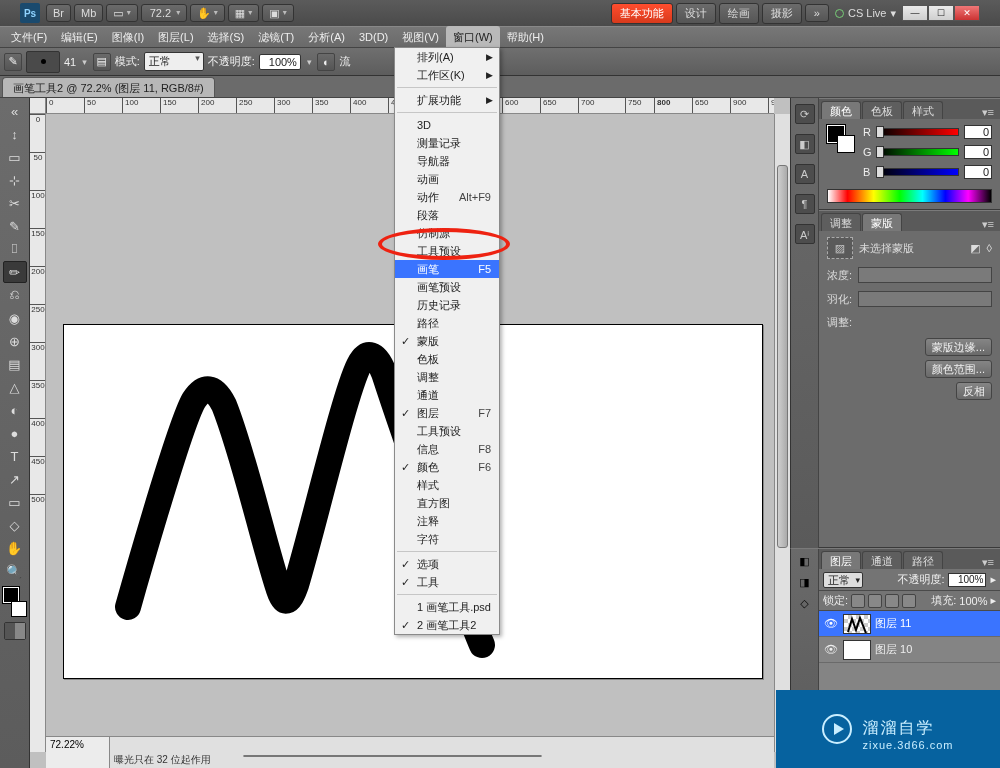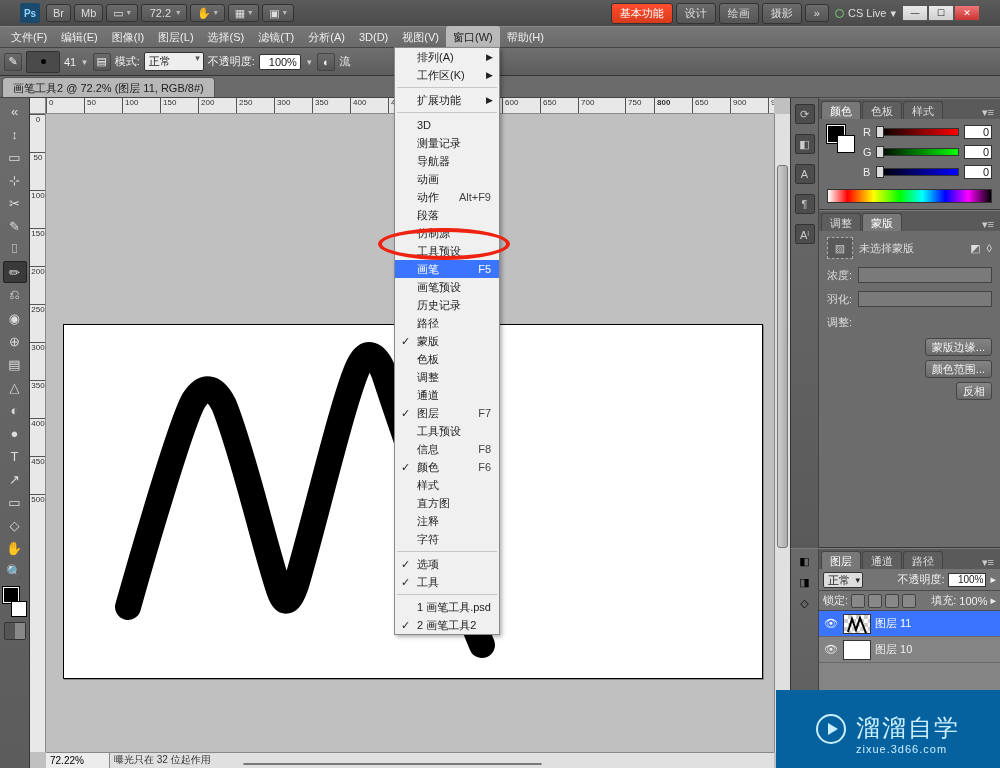--- a/index.html
+++ b/index.html
@@ -44,21 +44,21 @@
 .workspace{ position:absolute; top:98px; left:30px; right:210px; bottom:0; background:#c0c0c0; overflow:hidden;}
 .ruler-h{ position:absolute; top:0; left:16px; right:16px; height:16px; background:#e8e8e8; border-bottom:1px solid #888; overflow:hidden;}
 .ruler-v{ position:absolute; top:16px; left:0; width:16px; bottom:16px; background:#e8e8e8; border-right:1px solid #888; overflow:hidden;}
 .ruler-c{ position:absolute; top:0; left:0; width:16px; height:16px; background:#e8e8e8; border-right:1px solid #888; border-bottom:1px solid #888;}
 .ruler-h .tick{ position:absolute; top:0; height:16px; border-left:1px solid #555; font-size:8px; color:#333; padding-left:2px; line-height:10px;}
 .ruler-v .tickv{ position:absolute; left:0; width:16px; border-top:1px solid #555; font-size:8px; color:#333; padding-top:1px; text-align:center; line-height:8px;}
 .canvas-area{ position:absolute; top:16px; left:16px; right:16px; bottom:16px; overflow:hidden; display:flex; align-items:center; justify-content:flex-start;}
 .canvas{ margin-left:17px; margin-top:136px; width:700px; height:355px; background:#fff; border:1px solid #000; box-shadow:1px 1px 0 #888; position:relative;}
 .canvas svg{ position:absolute; top:0; left:0;}
 
-.scrollbar-h{ position:absolute; bottom:0; left:16px; right:16px; height:16px; background:#e0e0e0; border-top:1px solid #888; display:flex; align-items:center;}
+.scrollbar-h{ position:absolute; bottom:0; left:16px; right:16px; height:32px; background:#e0e0e0; border-top:1px solid #888; display:flex; align-items:center;}
 .scrollbar-h .zoom-readout{ width:64px; padding-left:4px; border-right:1px solid #888; background:#ececec; height:100%; line-height:16px; font-size:10px;}
 .scrollbar-h .track{ flex:1; position:relative;}
 .scrollbar-h .thumb-h{ position:absolute; top:2px; bottom:2px; left:20%; width:45%; background:linear-gradient(#cfcfcf,#aaa); border:1px solid #777; border-radius:3px;}
 .scrollbar-v{ position:absolute; top:16px; right:0; width:16px; bottom:16px; background:#e0e0e0; border-left:1px solid #888;}
 .scrollbar-v .thumb-v{ position:absolute; left:2px; right:2px; top:8%; height:60%; background:linear-gradient(90deg,#cfcfcf,#aaa); border:1px solid #777; border-radius:3px;}
 .status-hint{ position:absolute; bottom:0; left:84px; height:16px; line-height:16px; font-size:10px; color:#333;}
 
 
 .toolbox{ position:absolute; top:98px; left:0; width:30px; bottom:0; background:linear-gradient(#6c6c6c,#5c5c5c); border-right:1px solid #333; display:flex; flex-direction:column; align-items:center; padding-top:2px; gap:1px;}
 .toolbox .t{ width:24px; height:22px; display:flex; align-items:center; justify-content:center; color:#ddd; border:1px solid transparent; border-radius:2px; font-size:13px; position:relative; cursor:pointer;}
@@ -134,21 +134,21 @@
 .dropdown hr{ border:none; border-top:1px solid #c6c6c6; margin:3px 2px;}
 
 
 .callout{ position:absolute; z-index:60; border:4px solid #e21; border-radius:50%; width:132px; height:32px; top:228px; left:378px; pointer-events:none;}
 
 
 .watermark{ position:absolute; right:0; bottom:0; width:224px; height:78px; background:#06629f; color:#c9eeff; display:flex; align-items:center; justify-content:center; gap:10px; z-index:100;}
 .watermark .play{ width:30px; height:30px; border:2px solid #c9eeff; border-radius:50%; display:flex; align-items:center; justify-content:center;}
 .watermark .play div{ width:0; height:0; border-left:10px solid #c9eeff; border-top:6px solid transparent; border-bottom:6px solid transparent; margin-left:3px;}
 .watermark .txt{ display:flex; flex-direction:column; line-height:1;}
-.watermark .big{ font-size:24px; letter-spacing:2px;margin-top:12px;}
+.watermark .big{ font-size:16px; letter-spacing:2px;margin-top:12px;}
 .watermark .small{ font-size:11px; letter-spacing:1px; margin-top:4px;}
 </style>
 </head>
 <body>
 
 <div class="titlebar">
   <div class="ps-logo">Ps</div>
   <div class="tb-btn">Br</div>
   <div class="tb-btn">Mb</div>
   <div class="tb-btn">▭<span class="arr">▾</span></div>

